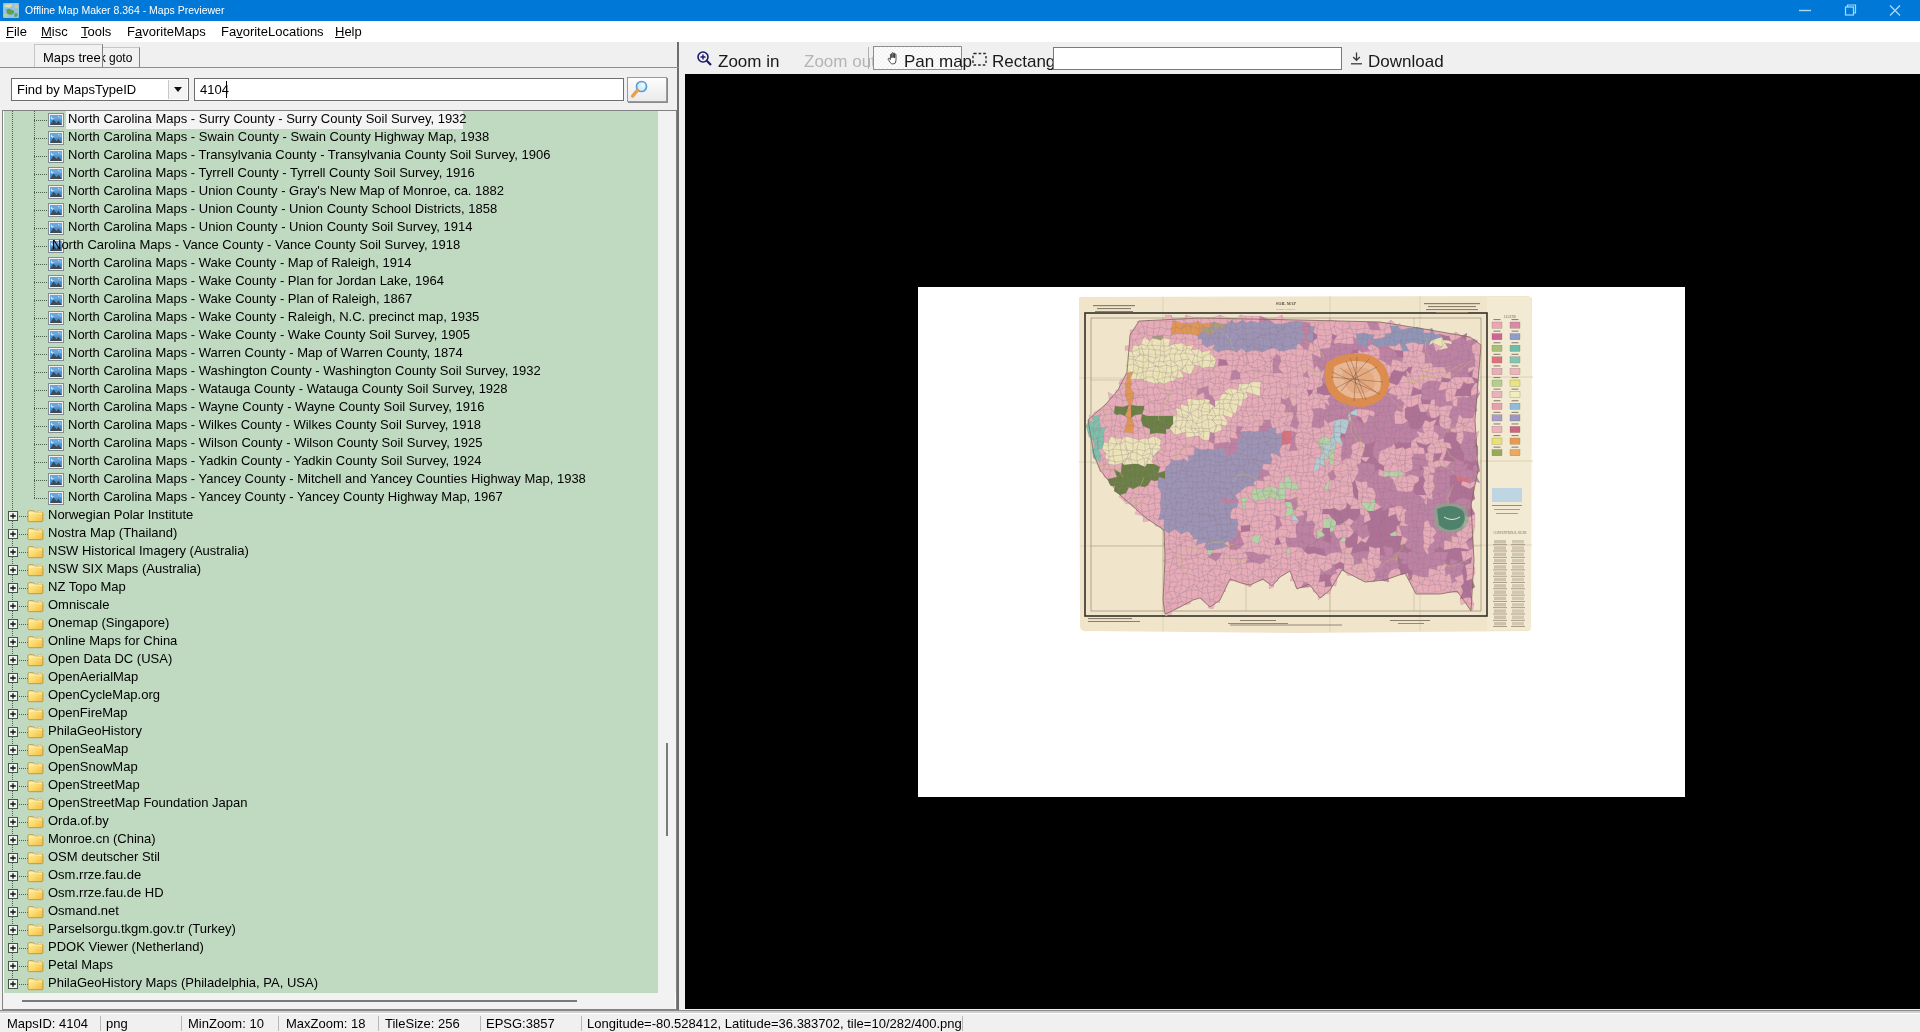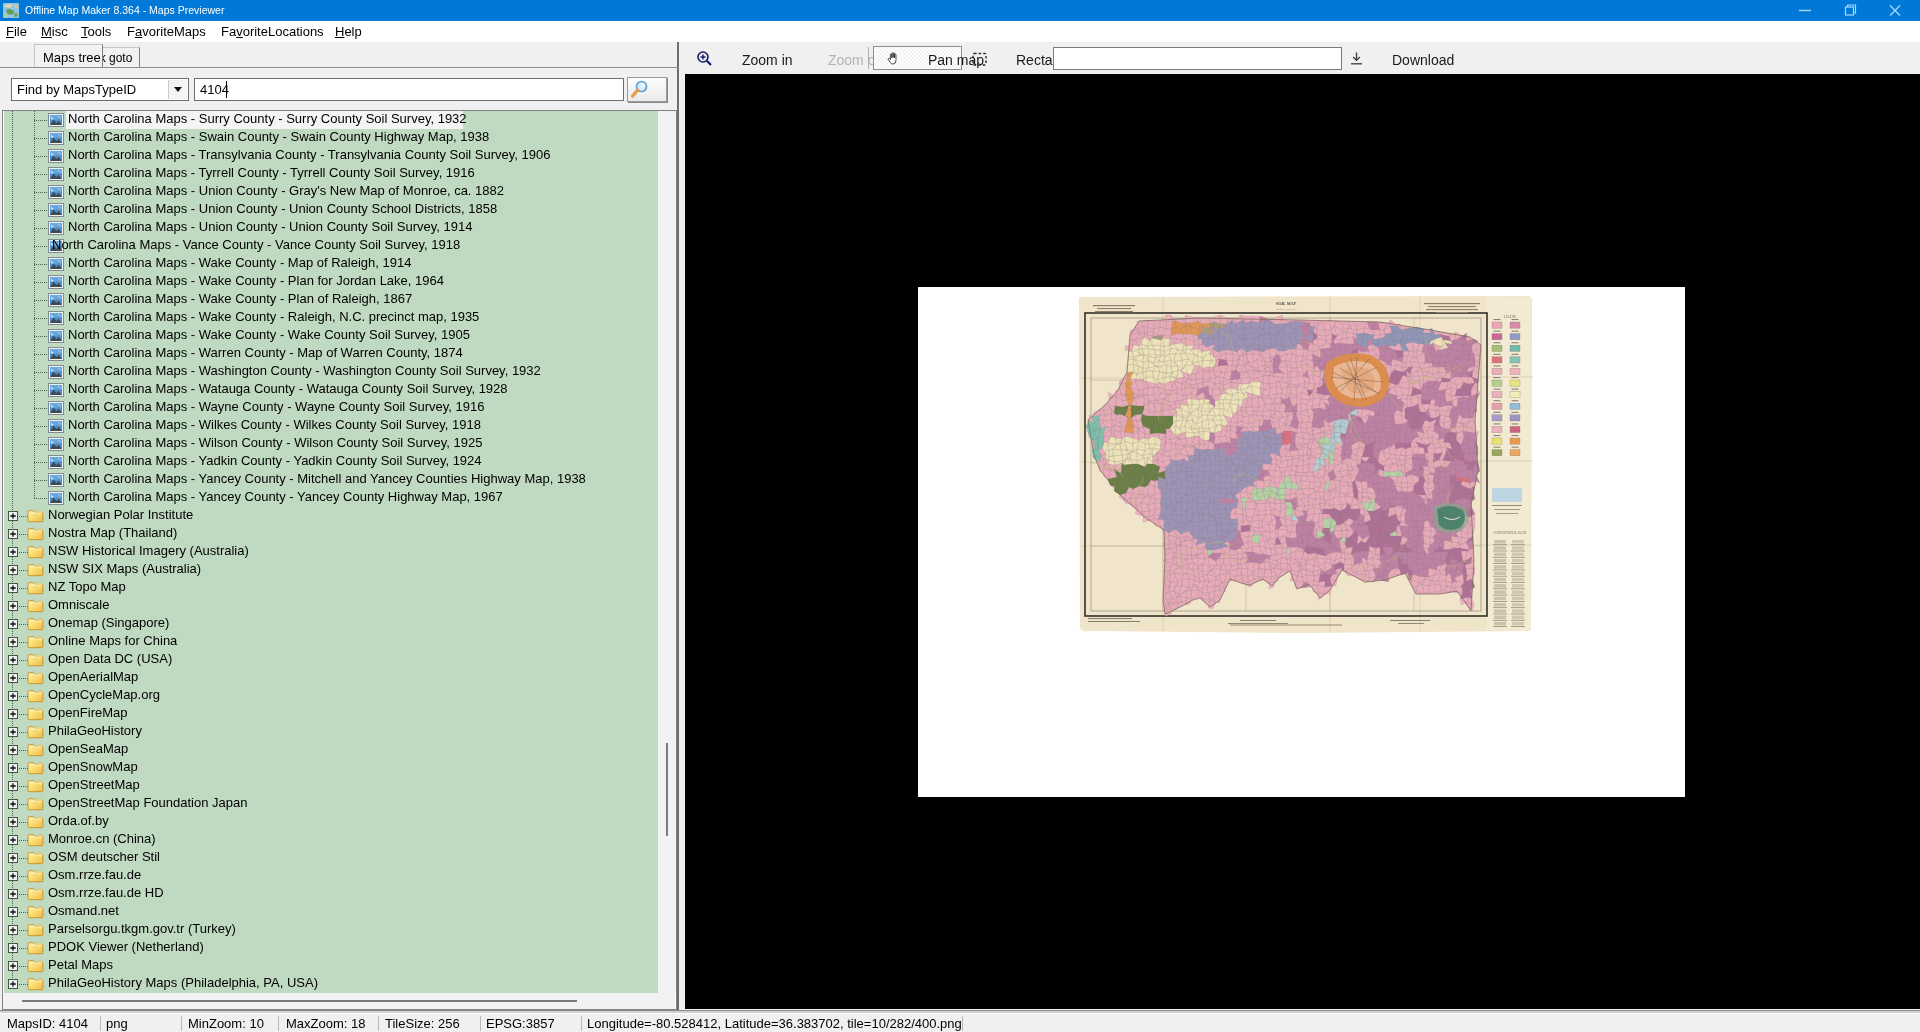--- a/index.html
+++ b/index.html
@@ -26,21 +26,21 @@
 #tree { position:absolute; left:2px; top:110px; width:675px; height:900px; background:#fff; border:1px solid #828282; }
 #treegreen { position:absolute; left:1px; top:0px; width:654px; height:882px; background:#c0dac1; }
 #vscroll { position:absolute; right:0px; top:0px; width:18px; height:882px; background:#f2f2f2; }
 #vthumb { position:absolute; left:8px; top:632px; width:2px; height:93px; background:#7a7a7a; }
 #hscroll { position:absolute; left:0px; bottom:0px; width:672px; height:16px; background:#f2f2f2; }
 #hthumb { position:absolute; left:19px; top:7px; width:555px; height:2px; background:#7a7a7a; }
 .trow { position:absolute; font-size:13px; color:#000; height:18px; padding-top:0px; white-space:pre; }
 .selrow { background:#f4f4f4; width:397px; }
 .vdot { position:absolute; width:1px; background-image:linear-gradient(#4a614a 1px, transparent 1px); background-size:1px 2px; }
 .hdot { position:absolute; height:1px; background-image:linear-gradient(90deg,#4a614a 1px, transparent 1px); background-size:2px 1px; }
-.tbtxt { position:absolute; top:52px; font-size:14px; color:#1a1a1a;margin-left:24px; }
+.tbtxt { position:absolute; top:52px; font-size:17px; color:#1a1a1a; }
 #statusbar { position:absolute; left:0; top:1013px; width:1920px; height:19px; background:#f0f0f0; border-top:1px solid #ffffff; }
 .sp { position:absolute; top:2px; height:15px; border-right:1px solid #b8b8b8; }
 .sptxt { position:absolute; top:2px; font-size:13px; color:#000; white-space:pre; }
 #statusline { position:absolute; left:0; top:1010px; width:1920px; height:3px; background:#d0d0d0; border-top:1px solid #8a8a8a; }
 </style></head>
 <body>
 <svg width="0" height="0" style="position:absolute">
     <defs>
 <linearGradient id="gfold" x1="0" y1="0" x2="1" y2="1">
 <stop offset="0" stop-color="#fdf2b0"></stop>

